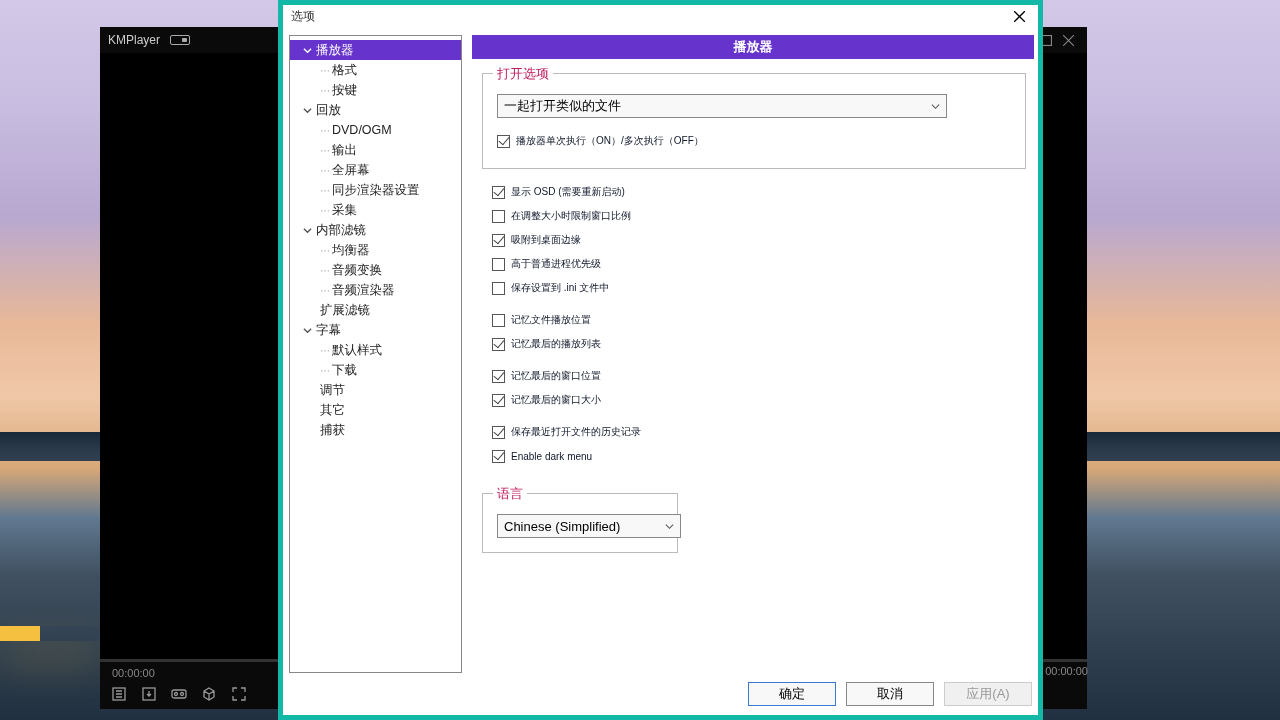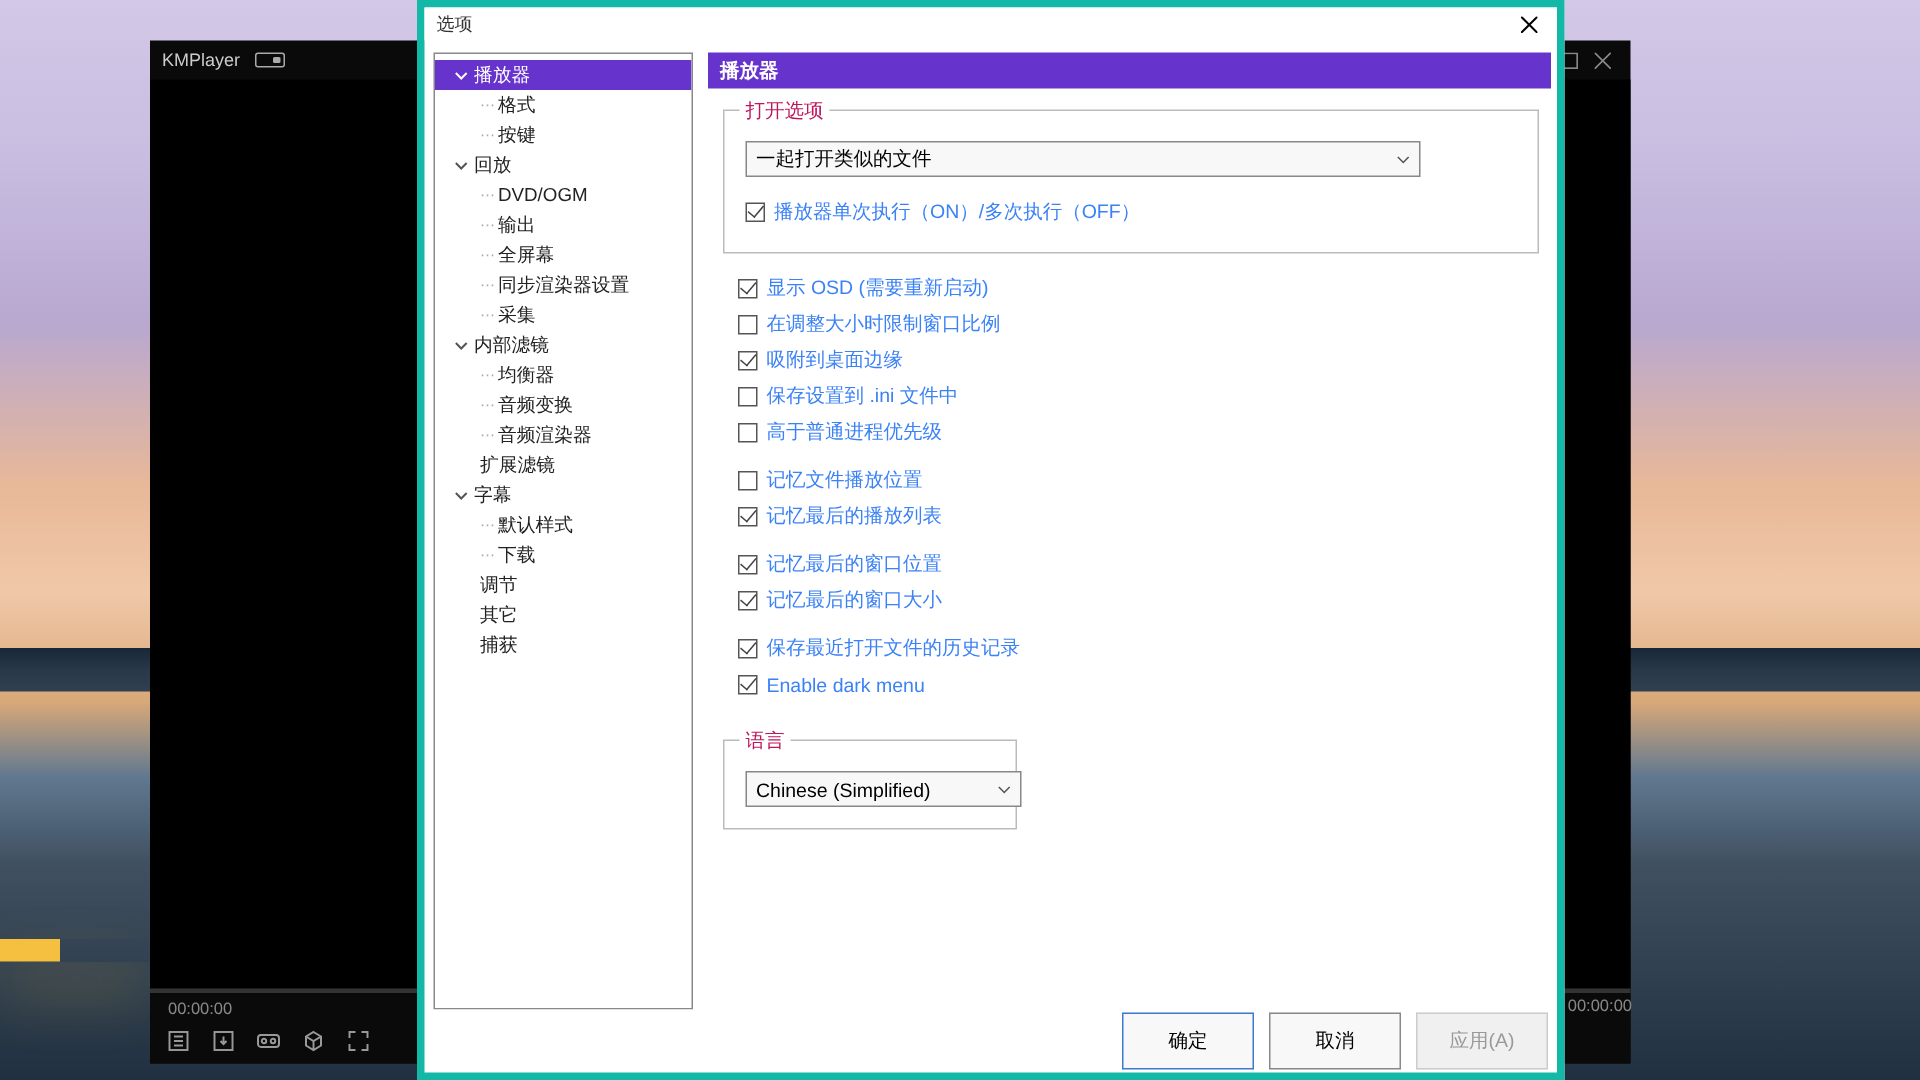--- a/index.html
+++ b/index.html
@@ -62,21 +62,21 @@
   background: #fff; border: 5px solid #14b8a6;
   display: flex; flex-direction: column;
 }
 .dialog-titlebar {
   height: 22px; background: #fff; display: flex; align-items: center;
   padding: 0 4px 0 8px; font-size: 12px; color: #333;
 }
 .dialog-close { width: 30px; height: 20px; display: flex; align-items: center; justify-content: center; cursor: pointer; }
 .dialog-close svg { width: 11px; height: 11px; stroke: #000; stroke-width: 1.2; }
 
-.dialog-body { flex: 1; display: flex; padding: 8px 2px 0 6px; gap: 10px; overflow: hidden; }
+.dialog-body { flex: 1; display: flex; padding: 8px 2px 0 6px; gap: 10px; overflow: hidden; text-align: center; }
 
 
 .tree {
   width: 173px; border: 1px solid #888; background: #fff;
   padding: 4px 0; font-size: 12.5px; color: #222; overflow: hidden;
 }
 .tree-item { height: 20px; display: flex; align-items: center; cursor: pointer; white-space: nowrap; }
 .tree-item.l1 { padding-left: 10px; }
 .tree-item.l2 { padding-left: 30px; }
 .tree-item .arrow { width: 14px; height: 14px; display: inline-flex; align-items: center; justify-content: center; margin-right: 2px; }
@@ -102,21 +102,21 @@
 .combo {
   height: 24px; border: 1px solid #888; background: #f8f8f8;
   display: flex; align-items: center; padding: 0 6px; font-size: 13px;
   cursor: pointer; position: relative;
 }
 .combo .cbtn { position: absolute; right: 2px; top: 2px; bottom: 2px; width: 18px; display: flex; align-items: center; justify-content: center; }
 .combo .cbtn svg { width: 9px; height: 9px; }
 .combo.small { width: 184px; }
 
 .chk-row {
-  display: flex; align-items: center; font-size: 13px; color: #3b82f6;
+  display: flex; align-items: center; font-size: 10px; color: #0f172a;
   margin: 2px 0 2px 10px; height: 22px;
 }
 .chk {
   width: 13px; height: 13px; border: 1px solid #555; margin-right: 6px;
   display: inline-flex; align-items: center; justify-content: center;
   cursor: pointer; flex-shrink: 0;
 }
 .chk.checked::after {
   content: ''; width: 9px; height: 5px; border-left: 1.5px solid #444; border-bottom: 1.5px solid #444;
   transform: rotate(-50deg) translate(1px,-1px);
@@ -125,21 +125,21 @@
 .gap { height: 6px; }
 
 .lang-fieldset { width: 196px; margin-left: 10px; }
 
 
 .dialog-btns {
   height: 42px; display: flex; align-items: center; justify-content: flex-end;
   gap: 10px; padding: 0 6px;
 }
 .dlg-btn {
-  width: 88px; height: 38px; border: 1px solid #888; background: #f8f8f8;
+  width: 88px; height: 24px; border: 1px solid #888; background: #f8f8f8;
   font-size: 13px; display: flex; align-items: center; justify-content: center;
   cursor: pointer;
 }
 .dlg-btn.primary { border: 1.5px solid #3a7acf; }
 .dlg-btn.disabled { color: #999; border-color: #ccc; background: #f0f0f0; cursor: default; }
 </style>
 </head>
 <body>
 
 <div class="wallpaper"></div>
@@ -337,25 +337,25 @@
         <div class="chk-row">
             <span class="chk"></span>
             <span>在调整大小时限制窗口比例</span>
           </div>
         <div class="chk-row">
             <span class="chk checked"></span>
             <span>吸附到桌面边缘</span>
           </div>
         <div class="chk-row">
             <span class="chk"></span>
+            <span>高于普通进程优先级</span>
+          </div>
+        <div class="chk-row">
+            <span class="chk"></span>
             <span>保存设置到 .ini 文件中</span>
-          </div>
-        <div class="chk-row">
-            <span class="chk"></span>
-            <span>高于普通进程优先级</span>
           </div>
         <div class="gap"></div>
         <div class="chk-row">
             <span class="chk"></span>
             <span>记忆文件播放位置</span>
           </div>
         <div class="chk-row">
             <span class="chk checked"></span>
             <span>记忆最后的播放列表</span>
           </div>

